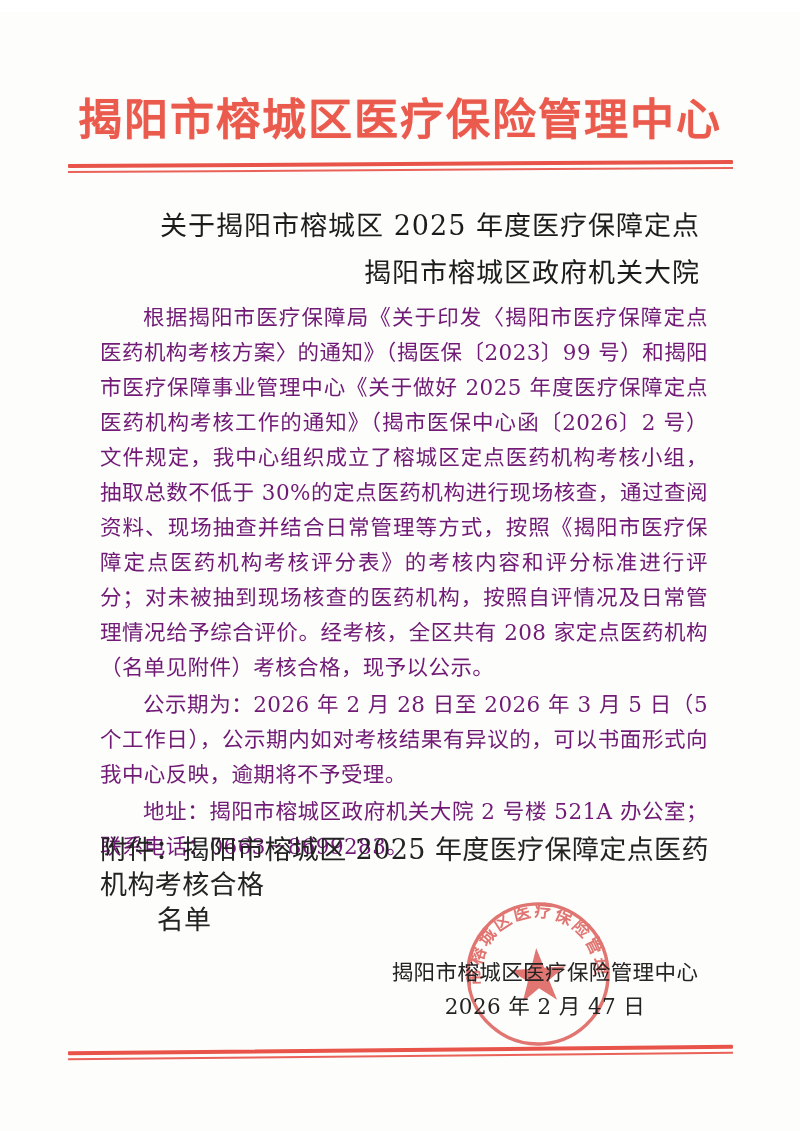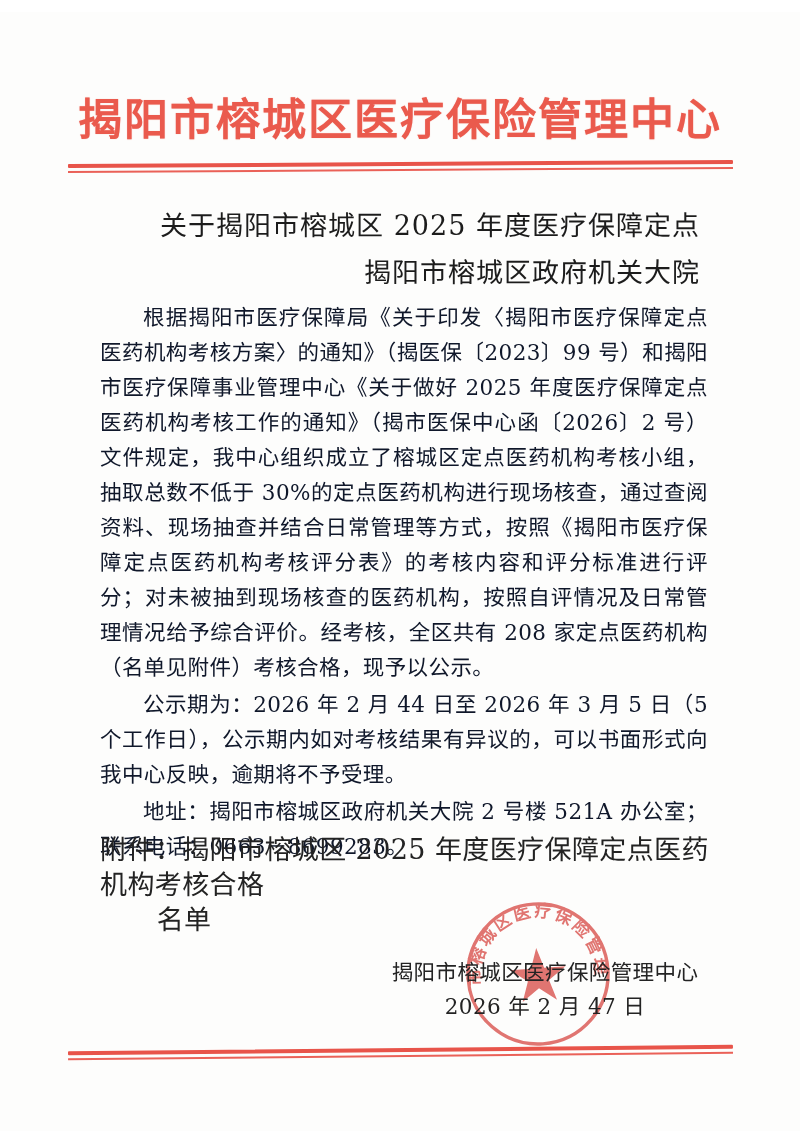--- a/index.html
+++ b/index.html
@@ -89,21 +89,21 @@
   
   .body-zone {
     position: absolute;
     left: 100px;
     top: 288px;
     width: 608px;
   }
   .para {
     font-size: 21.5px;
     line-height: 35px;
-    color: #0f172a;
+    color: #701a75;
     text-align: justify;
     text-justify: inter-ideograph;
     margin: 0 0 2px 0;
     letter-spacing: 0.4px;
     font-family: "DejaVu Serif", "Liberation Serif", serif;
   }
   .para.indent { text-indent: 2em; }
 
   .attach-zone {
     position: absolute;
@@ -167,21 +167,21 @@
     <div class="rule-thin"></div>
   </div>
 
   <div class="doc-title">
     <span class="tline">关于揭阳市榕城区 2025 年度医疗保障定点</span>
     <span class="tline">揭阳市榕城区政府机关大院</span>
   </div>
 
   <div class="body-zone">
     <p class="para indent">根据揭阳市医疗保障局《关于印发〈揭阳市医疗保障定点医药机构考核方案〉的通知》（揭医保〔2023〕99 号）和揭阳市医疗保障事业管理中心《关于做好 2025 年度医疗保障定点医药机构考核工作的通知》（揭市医保中心函〔2026〕2 号）文件规定，我中心组织成立了榕城区定点医药机构考核小组，抽取总数不低于 30%的定点医药机构进行现场核查，通过查阅资料、现场抽查并结合日常管理等方式，按照《揭阳市医疗保障定点医药机构考核评分表》的考核内容和评分标准进行评分；对未被抽到现场核查的医药机构，按照自评情况及日常管理情况给予综合评价。经考核，全区共有 208 家定点医药机构（名单见附件）考核合格，现予以公示。</p>
-    <p class="para indent">公示期为：2026 年 2 月 44 日至 2026 年 3 月 5 日（5 个工作日），公示期内如对考核结果有异议的，可以书面形式向我中心反映，逾期将不予受理。</p>
+    <p class="para indent">公示期为：2026 年 2 月 28 日至 2026 年 3 月 5 日（5 个工作日），公示期内如对考核结果有异议的，可以书面形式向我中心反映，逾期将不予受理。</p>
     <p class="para indent">地址：揭阳市榕城区政府机关大院 2 号楼 521A 办公室；联系电话：0663－8699283。</p>
   </div>
 
   <div class="attach-zone">
     <div class="attach-line">附件：揭阳市榕城区 2025 年度医疗保障定点医药机构考核合格</div>
     <div class="attach-line sub">名单</div>
   </div>
 
   <div class="seal">
     <svg viewBox="0 0 152 152" xmlns="http://www.w3.org/2000/svg">

